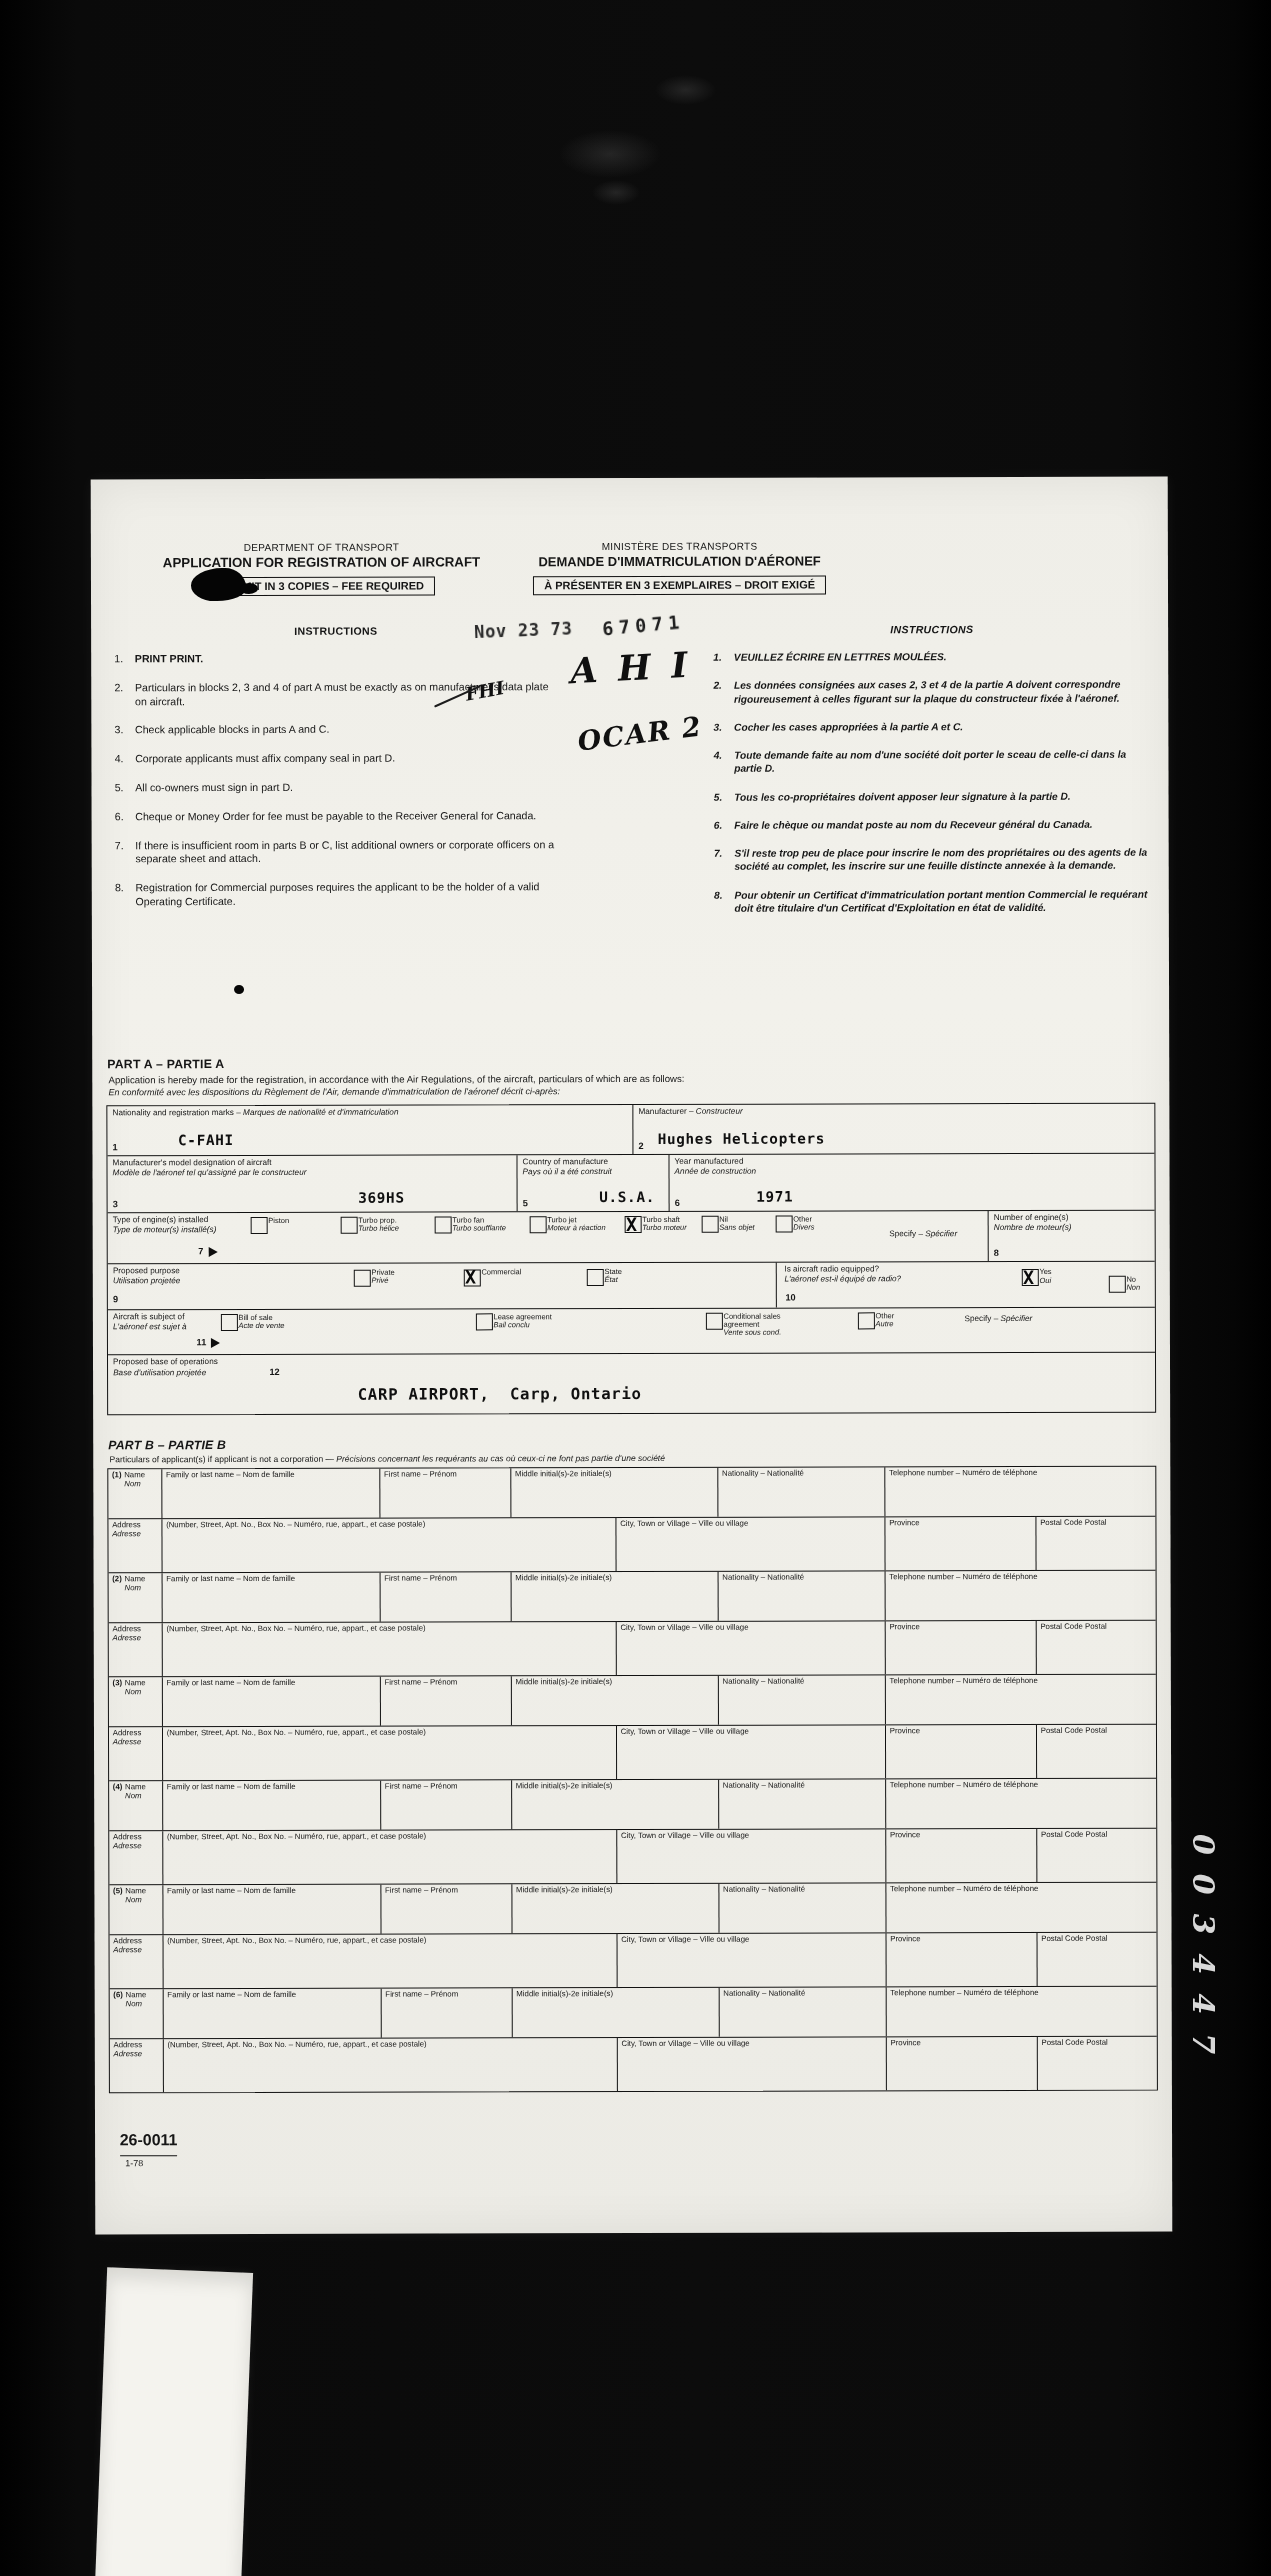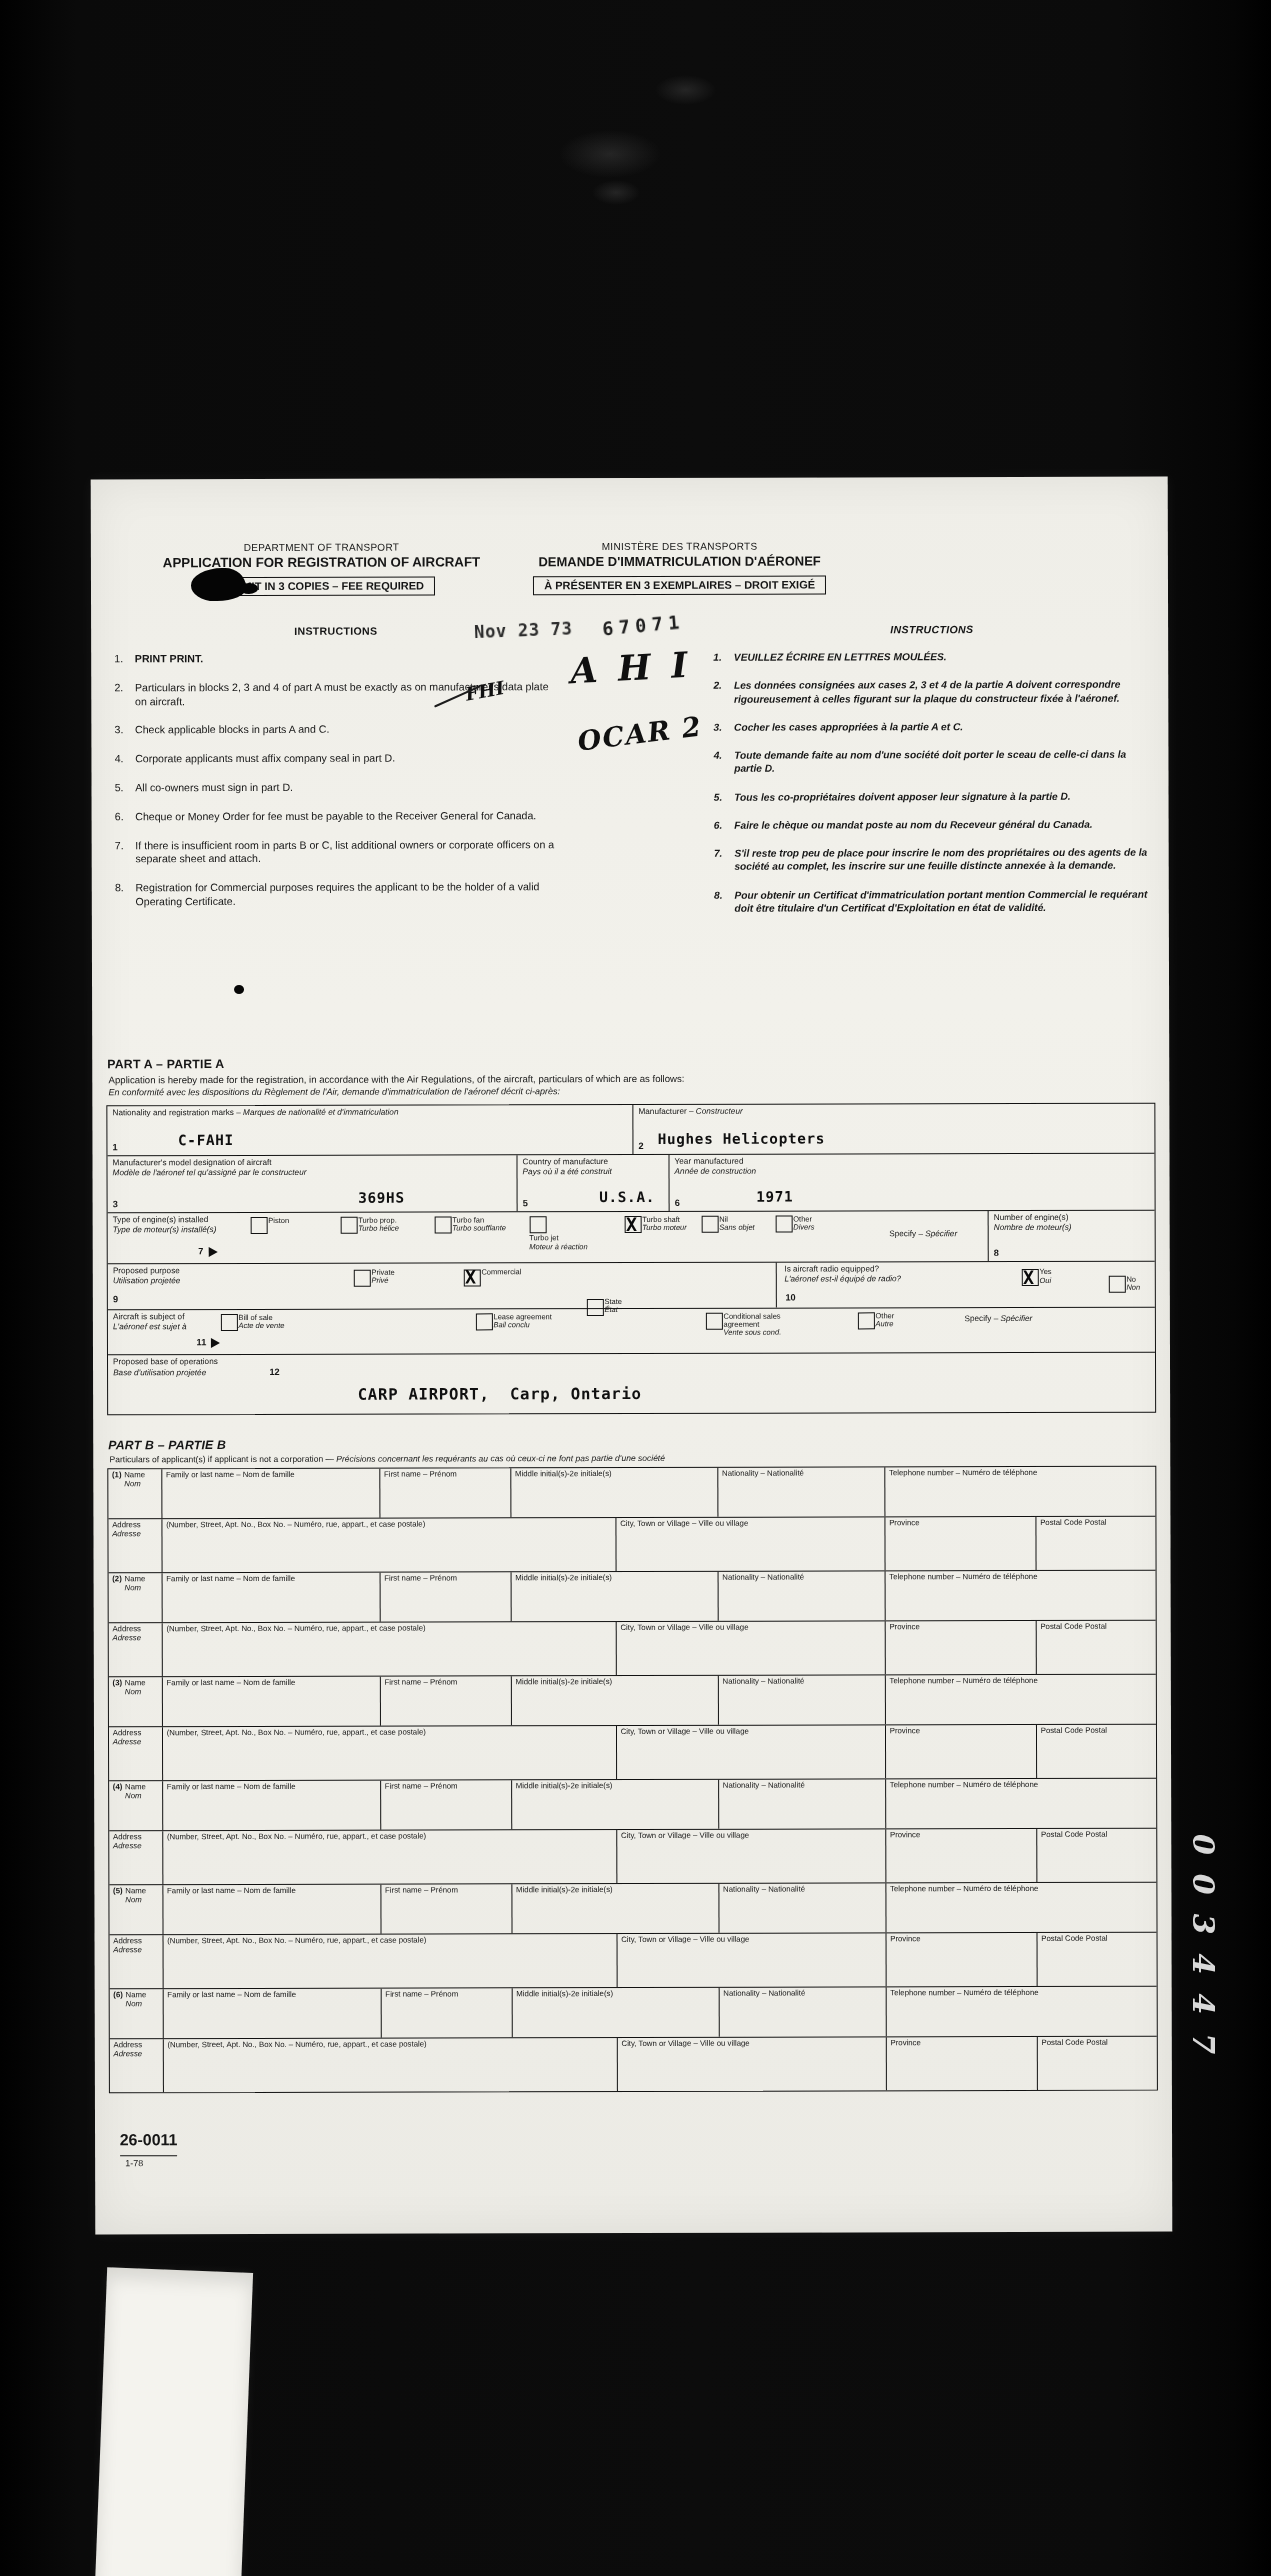--- a/index.html
+++ b/index.html
@@ -69,26 +69,26 @@
   .opts{position:absolute;inset:0;}
   .opts > span{position:absolute;top:4.1px;display:flex;gap:1px;align-items:flex-start;}
   .box{width:15px;height:15px;border:1.7px solid #121212;flex:none;position:relative;margin-top:0.7px;}
   .box.checked::after{content:"X";position:absolute;left:0.7px;top:-3.4px;
         font:bold 18.4px "DejaVu Sans Mono", monospace;color:#0a0a0a;}
   .cb-lab{font-size:7.5px;line-height:1.12;max-width:81px;}
   .cb-lab .fr{display:block;}
   .tri{display:inline-block;width:0;height:0;border-top:5.5px solid transparent;
        border-bottom:5.5px solid transparent;border-left:9px solid #0e0e0e;vertical-align:middle;margin-left:4.8px;}
   .r3 .opts > span:nth-of-type(1){left:143px;} .r3 .opts > span:nth-of-type(2){left:233px;}
-  .r3 .opts > span:nth-of-type(3){left:327px;} .r3 .opts > span:nth-of-type(4){left:422px;flex-direction:column;}
+  .r3 .opts > span:nth-of-type(3){left:327px;} .r3 .opts > span:nth-of-type(4){left:422px;}
   .r3 .opts > span:nth-of-type(5){left:517px;} .r3 .opts > span:nth-of-type(6){left:594px;}
   .r3 .opts > span:nth-of-type(7){left:668px;}
   .r4 .opts.purp > span:nth-of-type(1){left:246px;top:5.5px;}
   .r4 .opts.purp > span:nth-of-type(2){left:356px;top:5.5px;}
-  .r4 .opts.purp > span:nth-of-type(3){left:479px;top:5.5px;margin-top:30px;}
+  .r4 .opts.purp > span:nth-of-type(3){left:479px;top:5.5px;}
   .r4 .opts.radio > span:nth-of-type(1){left:914px;top:6.8px;}
   .r4 .opts.radio > span:nth-of-type(2){left:1001px;top:14px;}
   .r5 .opts > span:nth-of-type(1){left:113px;} .r5 .opts > span:nth-of-type(2){left:368px;}
   .r5 .opts > span:nth-of-type(3){left:598px;} .r5 .opts > span:nth-of-type(4){left:750px;}
   .specify{position:absolute;font-size:8.2px;}
   .eng-count{position:absolute;left:881px;top:0;bottom:0;right:0;padding:2.7px 5.5px;}
 
   
   .pb-intro{font-size:8.5px;margin:1.4px 0 0 2.7px;}
   .pb{border:1.4px solid #121212;margin-top:4.1px;}

